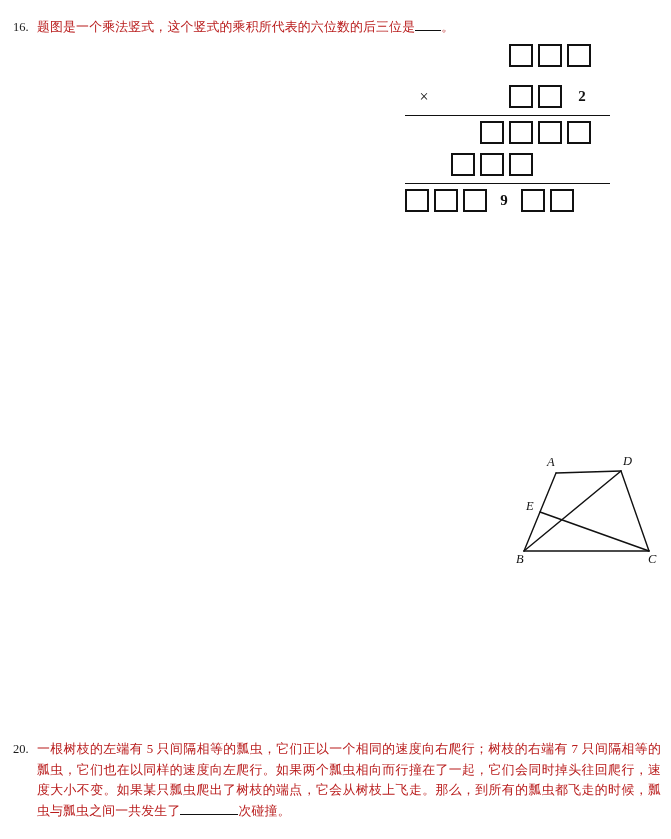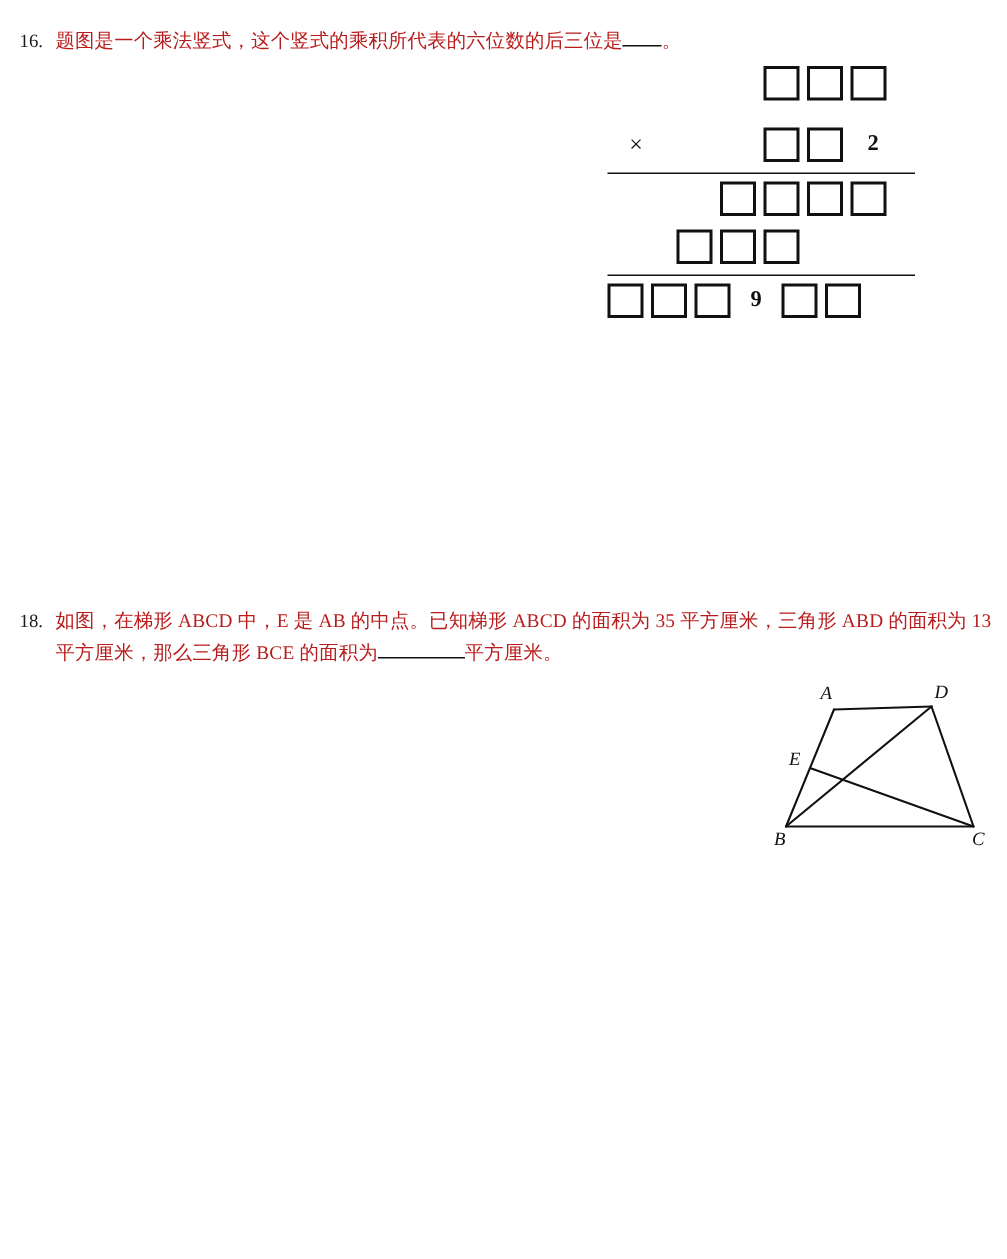--- a/index.html
+++ b/index.html
@@ -152,40 +152,40 @@
 
     <div class="cell" style="left:5px;   top:148px;"></div>
     <div class="cell" style="left:34px;  top:148px;"></div>
     <div class="cell" style="left:63px;  top:148px;"></div>
     <span class="digit" style="left:92px; top:148px;">9</span>
     <div class="cell" style="left:121px; top:148px;"></div>
     <div class="cell" style="left:150px; top:148px;"></div>
   </div>
 
 
-  <div class="problem" id="p18" style="top:404px;">
-    <span class="qnum">18.</span>
-    <div class="qbody">
-      <span>如图，在梯形 ABCD 中，E 是 AB 的中点。已知梯形 ABCD 的面积为 35 平方厘米，三角形 ABD 的面积为 13 平方厘米，那么三角形 BCE 的面积为</span><span class="blank blank-lg"></span><span>平方厘米。</span>
-    </div>
-  </div>
 
   <div id="trapezoid-figure">
     <svg width="175" height="115" viewBox="0 0 175 115">
       <g stroke="#111" stroke-width="1.4" fill="none" stroke-linecap="round">
         <line x1="66" y1="18" x2="131" y2="16"></line>
         <line x1="66" y1="18" x2="34" y2="96"></line>
         <line x1="34" y1="96" x2="159" y2="96"></line>
         <line x1="131" y1="16" x2="159" y2="96"></line>
         <line x1="34" y1="96" x2="131" y2="16"></line>
         <line x1="50" y1="57" x2="159" y2="96"></line>
       </g>
     </svg>
     <span class="ptlabel" style="left:57px;  top:0px;">A</span>
     <span class="ptlabel" style="left:133px; top:-1px;">D</span>
     <span class="ptlabel" style="left:26px;  top:97px;">B</span>
     <span class="ptlabel" style="left:158px; top:97px;">C</span>
     <span class="ptlabel" style="left:36px;  top:44px;">E</span>
   </div>
 
 
+  <div class="problem" id="p20" style="top:739px;">
+    <span class="qnum">20.</span>
+    <div class="qbody">
+      <span>一根树枝的左端有 5 只间隔相等的瓢虫，它们正以一个相同的速度向右爬行；树枝的右端有 7 只间隔相等的瓢虫，它们也在以同样的速度向左爬行。如果两个瓢虫相向而行撞在了一起，它们会同时掉头往回爬行，速度大小不变。如果某只瓢虫爬出了树枝的端点，它会从树枝上飞走。那么，到所有的瓢虫都飞走的时候，瓢虫与瓢虫之间一共发生了</span><span class="blank blank-lg"></span><span>次碰撞。</span>
+    </div>
+  </div>
 
 </div>
 
 </body></html>

